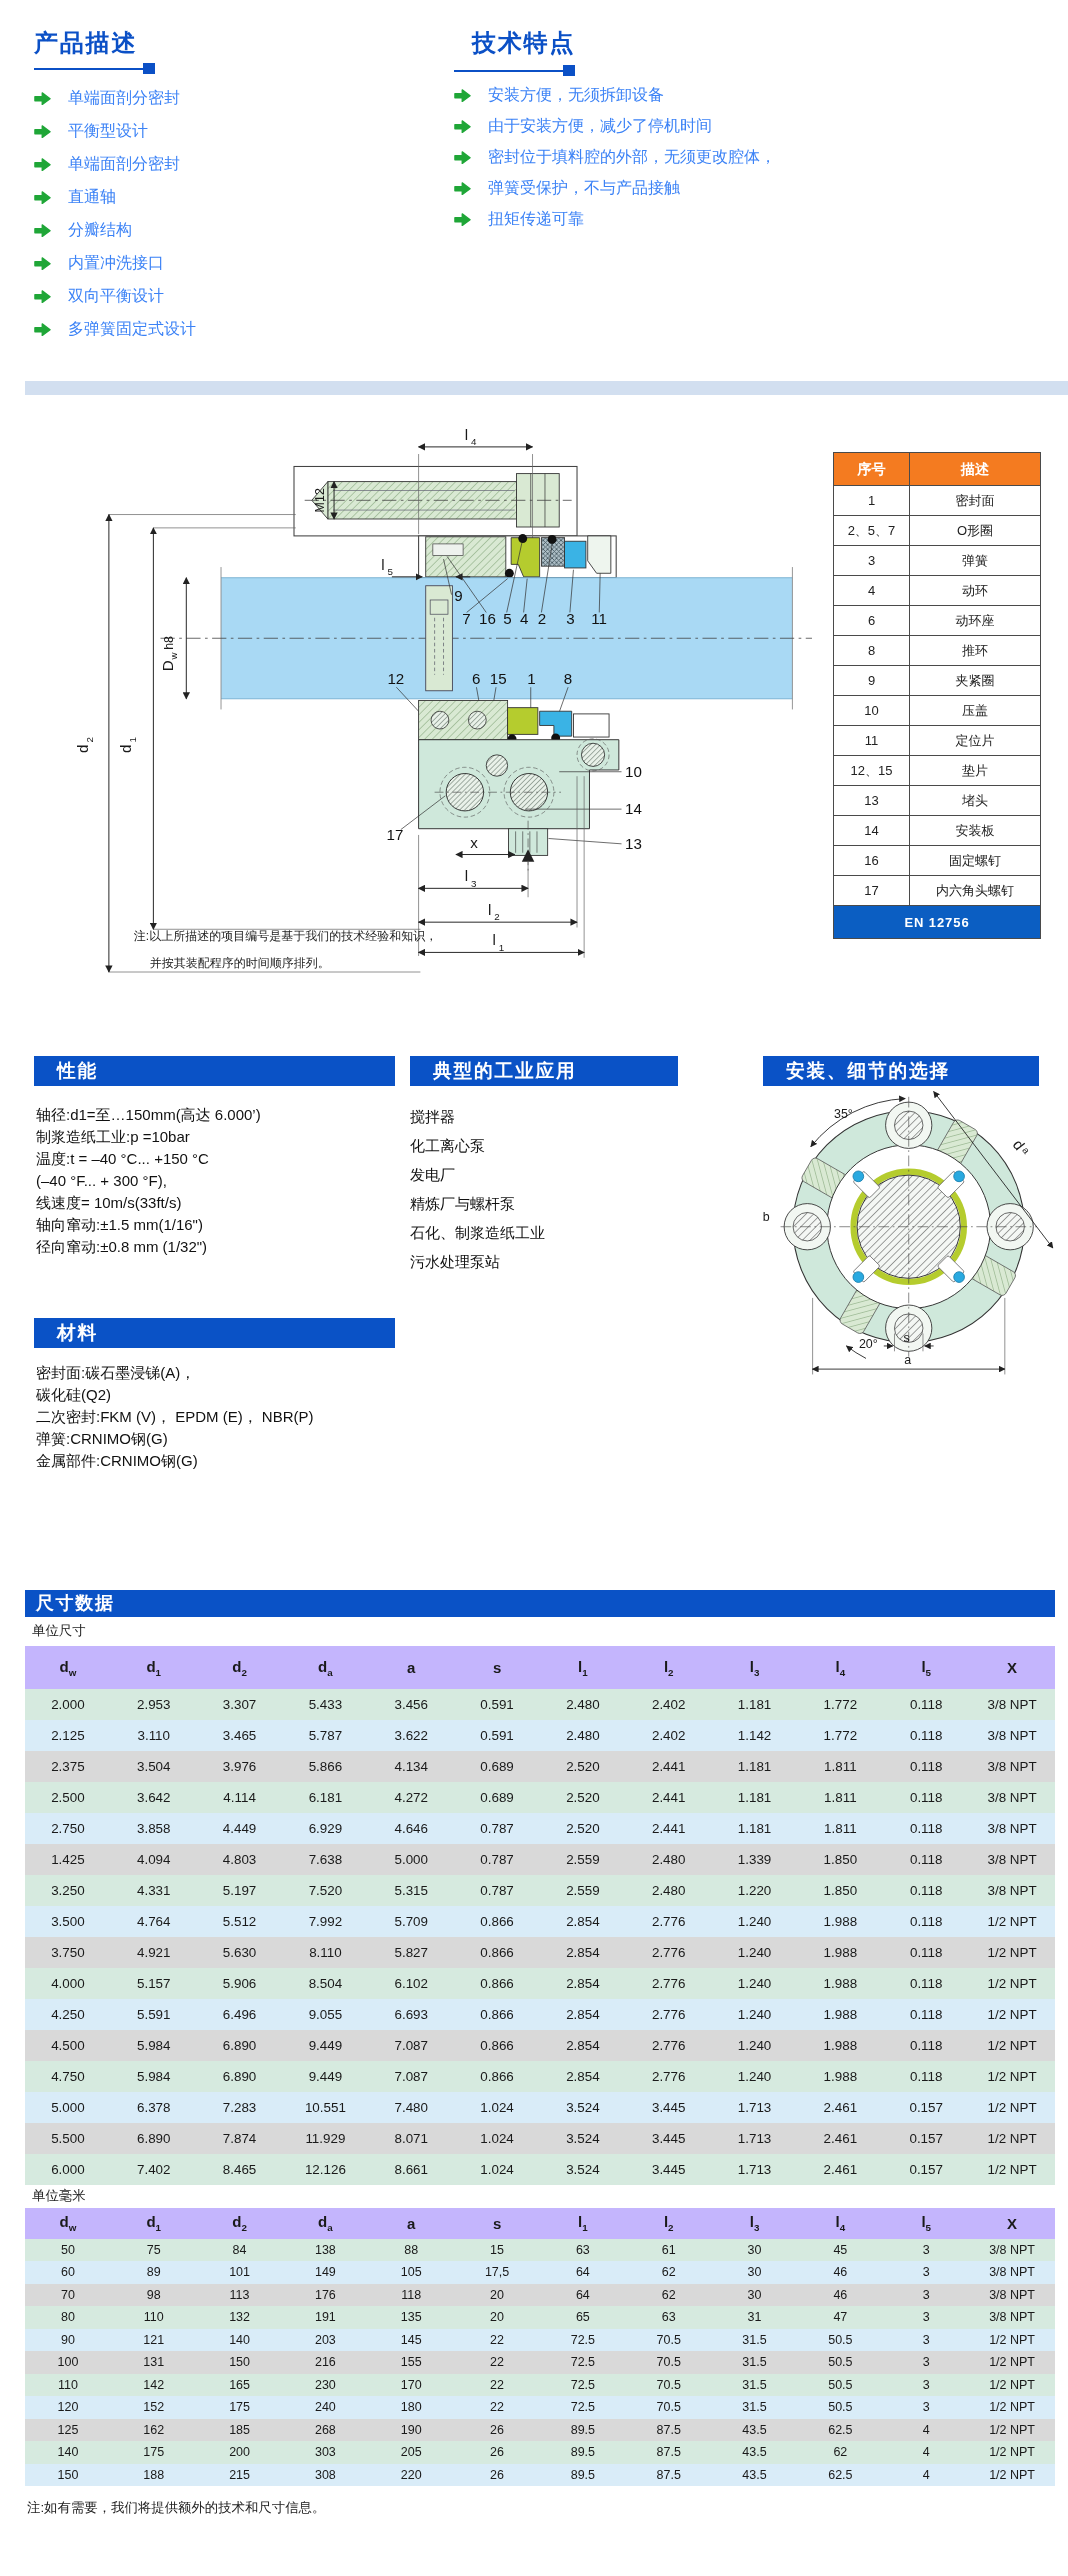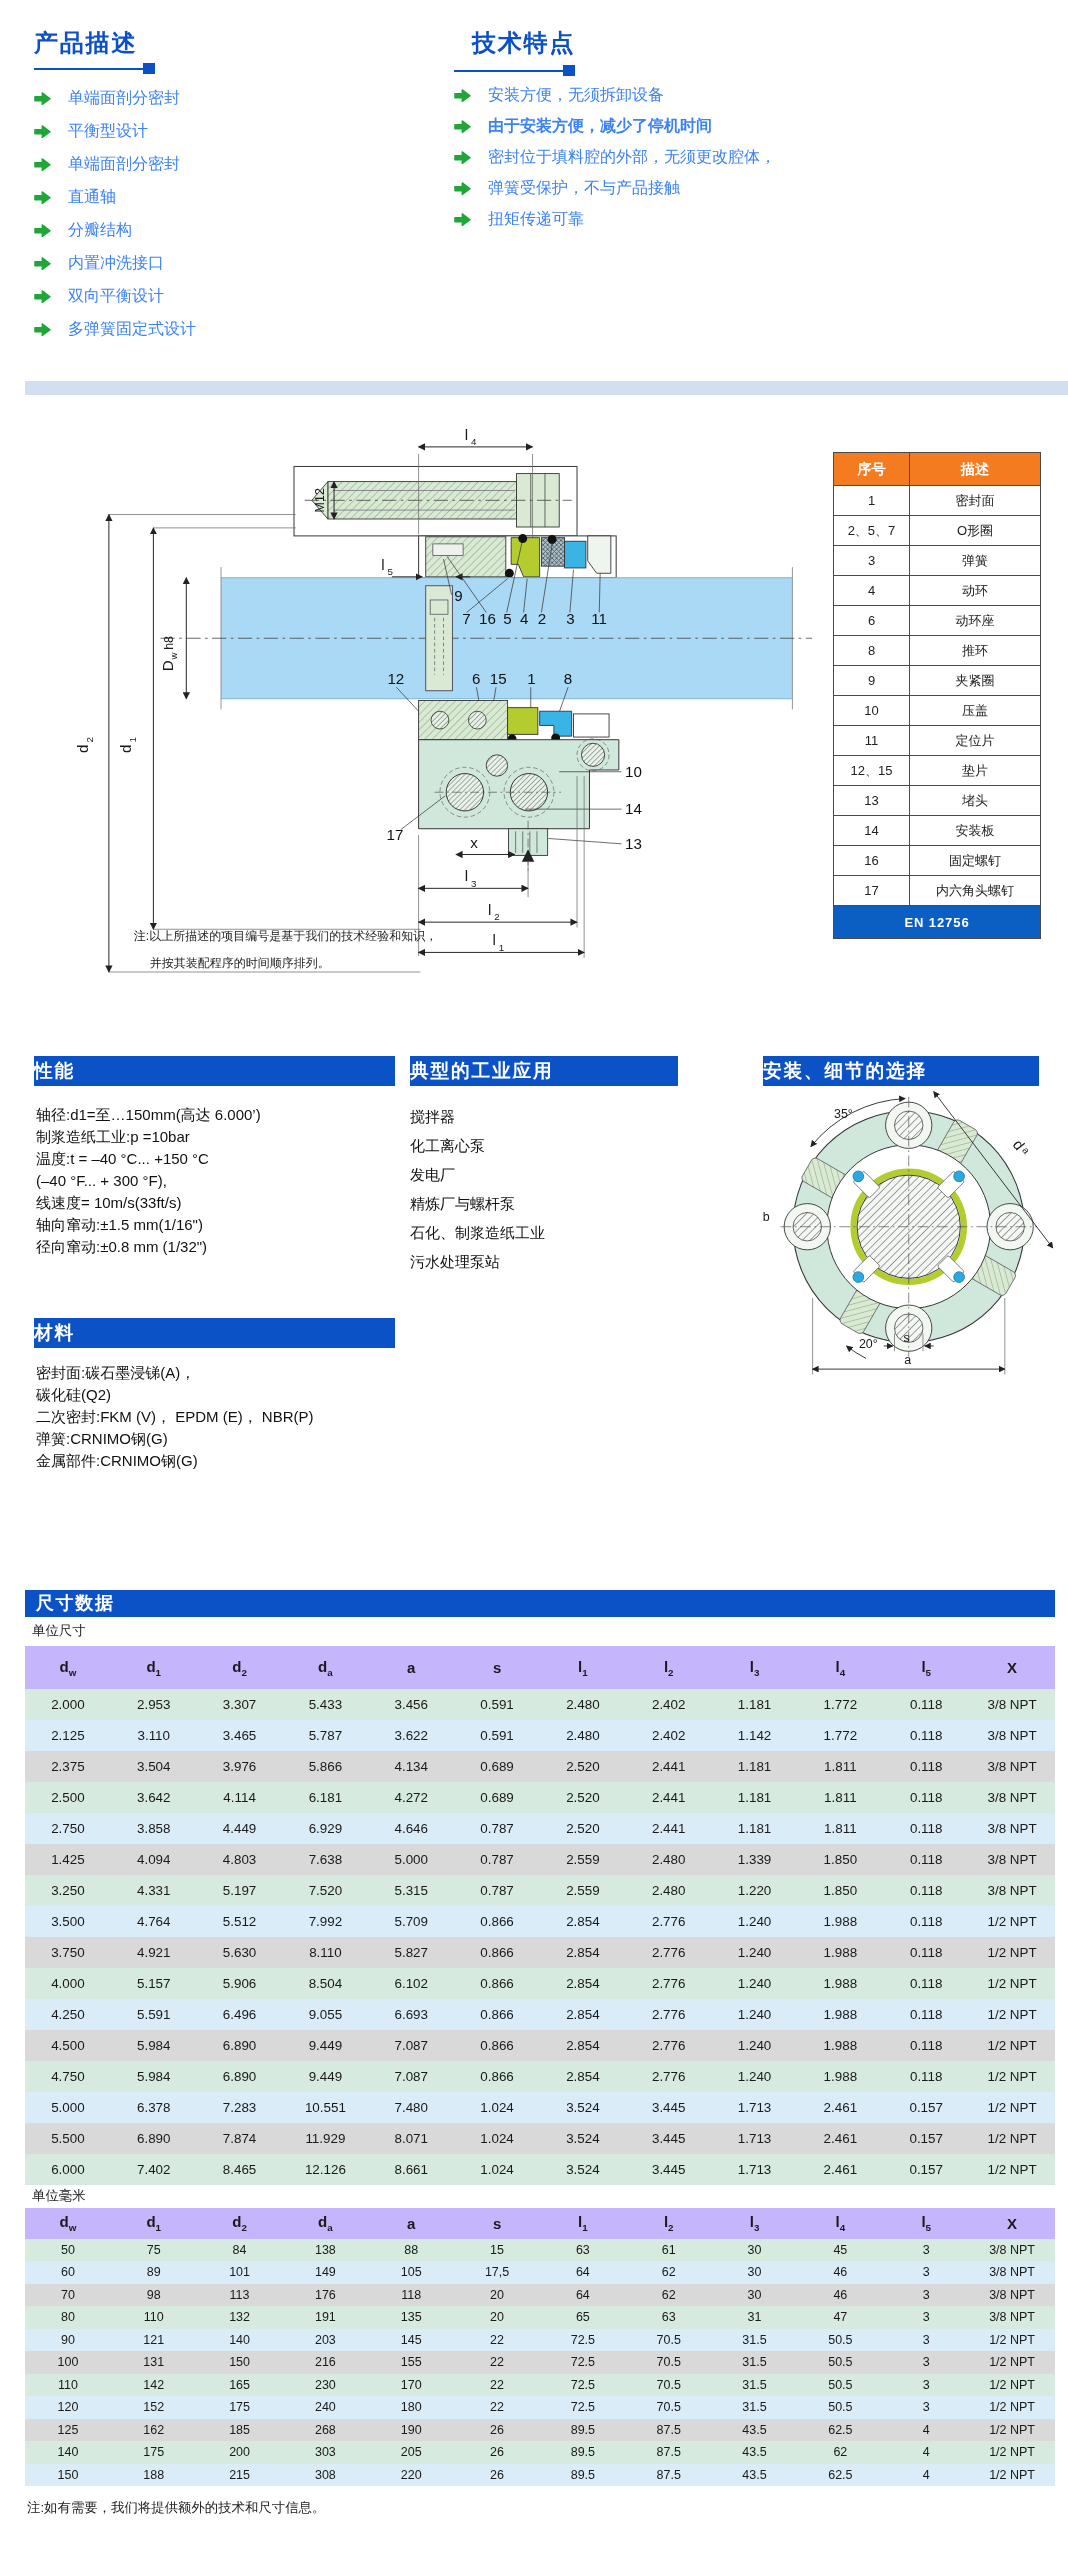--- a/index.html
+++ b/index.html
@@ -5,21 +5,21 @@
   html,body{margin:0;padding:0;background:#fff;}
   body{font-family:"Liberation Sans","DejaVu Sans",sans-serif;}
   .page{position:relative;width:1069px;height:2576px;background:#fff;overflow:hidden;}
   .abs{position:absolute;}
   .sec-title{font-size:24px;font-weight:bold;color:#0b50c6;letter-spacing:1.8px;}
   .title-rule{position:relative;height:1.8px;background:#0b50c6;width:119px;}
   .title-rule::after{content:"";position:absolute;right:-1.8px;top:-5.3px;width:11.6px;height:11.6px;background:#0b50c6;}
   .bullet{display:flex;align-items:center;gap:17px;font-size:16px;color:#3b82f6;}
   .arr-ic{flex:0 0 auto;}
   .divider{background:#d2dff0;}
-  .bar-header{background:#0a52c6;color:#fff;font-weight:bold;font-size:18.7px;height:30px;line-height:30px;box-sizing:border-box;letter-spacing:1.8px;}
+  .bar-header{background:#0a52c6;color:#fff;font-weight:bold;font-size:18.7px;height:30px;line-height:30px;padding-left:23px;box-sizing:border-box;letter-spacing:1.8px;}
   .text-line{color:#111;font-size:15px;}
   .lh25 .text-line{line-height:22px;}
   .lh33 .text-line{line-height:29px;}
   .parts-table{border-collapse:collapse;width:208px;background:#fff;}
   .parts-table th{background:#f47b20;color:#fff;font-size:14.2px;font-weight:bold;height:30px;border:0.9px solid #4a4a4a;}
   .parts-table td{border:0.9px solid #4a4a4a;text-align:center;height:27px;font-size:13px;color:#222;}
   .parts-table .col-no{width:73px;}
   .parts-footer{background:#0b5ec2;color:#fff !important;font-weight:bold;font-size:15px;height:30px !important;letter-spacing:0.9px;}
   .dims-bar{background:#0a52c6;color:#fff;font-weight:bold;font-size:18px;height:27px;line-height:27px;padding-left:10.7px;box-sizing:border-box;letter-spacing:1.8px;}
   .unit-label{font-size:13.4px;color:#222;}
@@ -106,21 +106,21 @@
 
   <div class="abs sec-title" style="left:472px;top:27px;">技术特点</div>
   <div class="abs title-rule" style="left:454px;top:68px;"></div>
   <div class="abs" style="left:454px;top:80px;" id="tech-list">
       <div class="bullet" style="height: 31px;">
         <svg class="arr-ic" width="17" height="13.4" viewBox="0 0 19 15">
           <path d="M1 5.2 h8.2 V1 L18 7.5 9.2 14 V9.8 H1 Z" fill="#1fa637" stroke="#1fa637" stroke-width="1.5" stroke-linejoin="round"></path>
         </svg>
         <span>安装方便，无须拆卸设备</span>
       </div>
-      <div class="bullet" style="height: 31px; font-weight: bold;">
+      <div class="bullet" style="height: 31px;">
         <svg class="arr-ic" width="17" height="13.4" viewBox="0 0 19 15">
           <path d="M1 5.2 h8.2 V1 L18 7.5 9.2 14 V9.8 H1 Z" fill="#1fa637" stroke="#1fa637" stroke-width="1.5" stroke-linejoin="round"></path>
         </svg>
         <span>由于安装方便，减少了停机时间</span>
       </div>
       <div class="bullet" style="height: 31px;">
         <svg class="arr-ic" width="17" height="13.4" viewBox="0 0 19 15">
           <path d="M1 5.2 h8.2 V1 L18 7.5 9.2 14 V9.8 H1 Z" fill="#1fa637" stroke="#1fa637" stroke-width="1.5" stroke-linejoin="round"></path>
         </svg>
         <span>密封位于填料腔的外部，无须更改腔体，</span>

